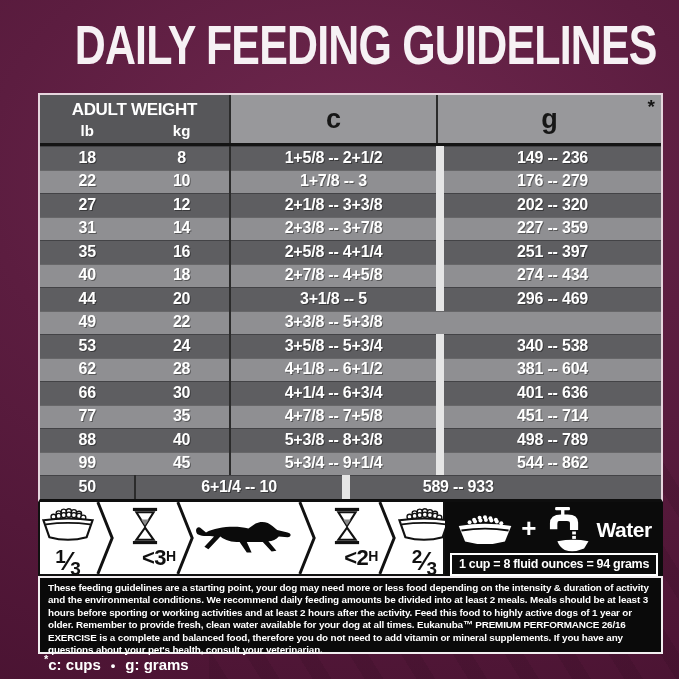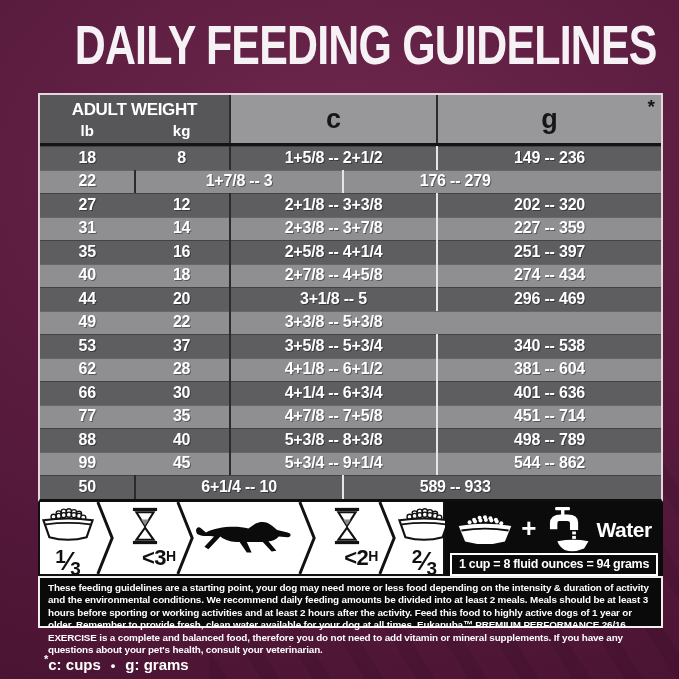--- a/index.html
+++ b/index.html
@@ -47,21 +47,21 @@
     font-size:16px;letter-spacing:-.2px;
     text-shadow:1px 1px 0 rgba(0,0,0,.4);
     box-shadow:inset 0 1px 0 rgba(0,0,0,.28);
   }
   .row.dark{background:#5e5e61;}
   .row.light{background:#8f8f92;}
   .row>div{text-align:center;box-sizing:border-box;height:100%;display:flex;align-items:center;justify-content:center;}
   .c-lb{width:15.2%;}
   .c-kg{width:15.2%;}
   .c-cups{width:33.4%;border-left:2px solid #2b2b2b;}
-  .c-g{width:36.2%;border-left:2px solid #e5e5e5;}
+  .c-g{width:36.2%;border-left:8px solid #e5e5e5;}
   
   .strip{position:absolute;left:38px;top:502px;width:625px;height:74px;display:flex;}
   .strip-white{
     width:407px;box-sizing:border-box;background:#ffffff;border:2px solid #111;
     border-top:none;display:flex;align-items:stretch;
   }
   .seg{flex:1;display:flex;flex-direction:column;align-items:center;justify-content:flex-start;padding-top:5px;text-align:center;}
   .seg.dogseg{flex:1.35;justify-content:center;padding-top:0;}
   .chev{flex:0 0 18px;height:100%;}
   .frac{color:#101010;font-weight:bold;line-height:1;margin-top:1px;}
@@ -78,21 +78,21 @@
   }
   .waterbox-top{display:flex;align-items:center;justify-content:center;gap:7px;}
   .plus{color:#fff;font-weight:bold;font-size:26px;line-height:1;position:relative;top:-2px;}
   .waterlabel{color:#fff;font-weight:bold;font-size:21px;letter-spacing:-.5px;}
   .cupinfo{
     border:2px solid #fff;color:#fff;text-align:center;font-weight:bold;
     font-size:12.5px;letter-spacing:-.3px;padding:2px 0 3px;
   }
   
   .fineprint{
-    position:absolute;left:38px;top:576px;width:625px;height:52px;box-sizing:border-box;
+    position:absolute;left:38px;top:576px;width:625px;height:78px;box-sizing:border-box;
     background:#0a0a0a;border:2px solid #f2eef0;color:#fff;
     font-weight:bold;font-size:9.9px;line-height:12.4px;letter-spacing:-.15px;
     padding:4px 8px;
   }
   .footnote{
     position:absolute;left:44px;top:653px;color:#fff;font-weight:bold;font-size:15px;
   }
   .footnote .star{font-size:11px;vertical-align:7px;}
   .footnote .bullet{margin:0 10px;font-size:13px;}
 </style>
@@ -122,20 +122,21 @@
     <div>
     <div class="row dark">
       <div class="c-lb">18</div>
       <div class="c-kg">8</div>
       <div class="c-cups">1+5/8 -- 2+1/2</div>
       <div class="c-g">149 -- 236</div>
     </div>
 
     <div class="row light">
       <div class="c-lb">22</div>
+      <div class="c-kg">10</div>
       <div class="c-cups">1+7/8 -- 3</div>
       <div class="c-g">176 -- 279</div>
     </div>
 
     <div class="row dark">
       <div class="c-lb">27</div>
       <div class="c-kg">12</div>
       <div class="c-cups">2+1/8 -- 3+3/8</div>
       <div class="c-g">202 -- 320</div>
     </div>
@@ -169,21 +170,21 @@
     </div>
 
     <div class="row light">
       <div class="c-lb">49</div>
       <div class="c-kg">22</div>
       <div class="c-cups">3+3/8 -- 5+3/8</div>
     </div>
 
     <div class="row dark">
       <div class="c-lb">53</div>
-      <div class="c-kg">37</div>
+      <div class="c-kg">24</div>
       <div class="c-cups">3+5/8 -- 5+3/4</div>
       <div class="c-g">340 -- 538</div>
     </div>
 
     <div class="row light">
       <div class="c-lb">62</div>
       <div class="c-kg">28</div>
       <div class="c-cups">4+1/8 -- 6+1/2</div>
       <div class="c-g">381 -- 604</div>
     </div>

